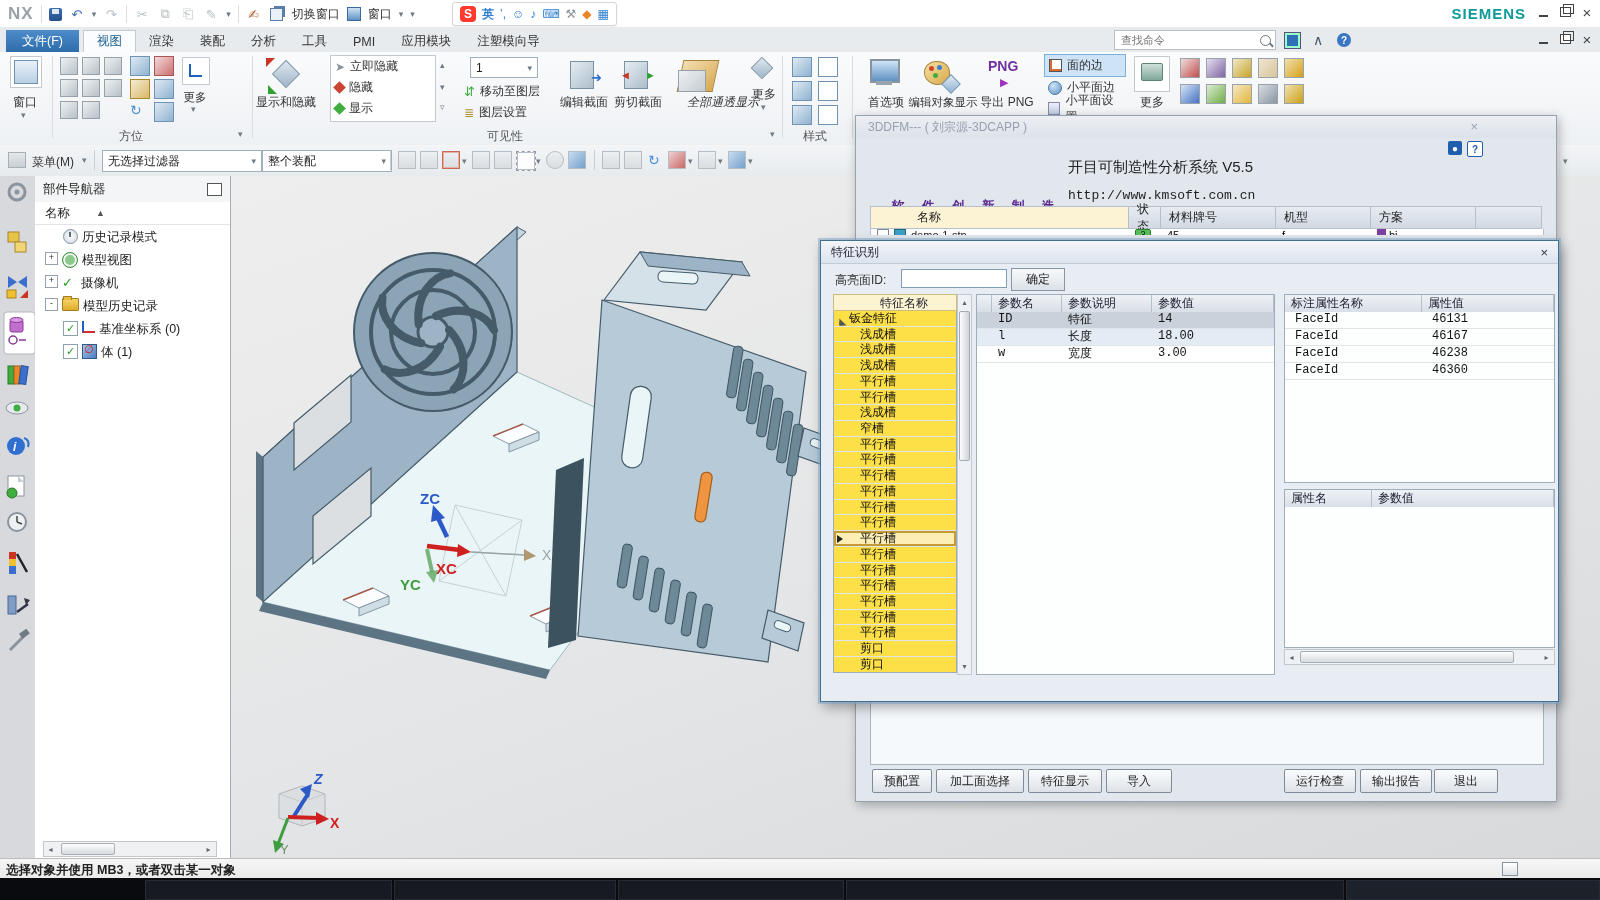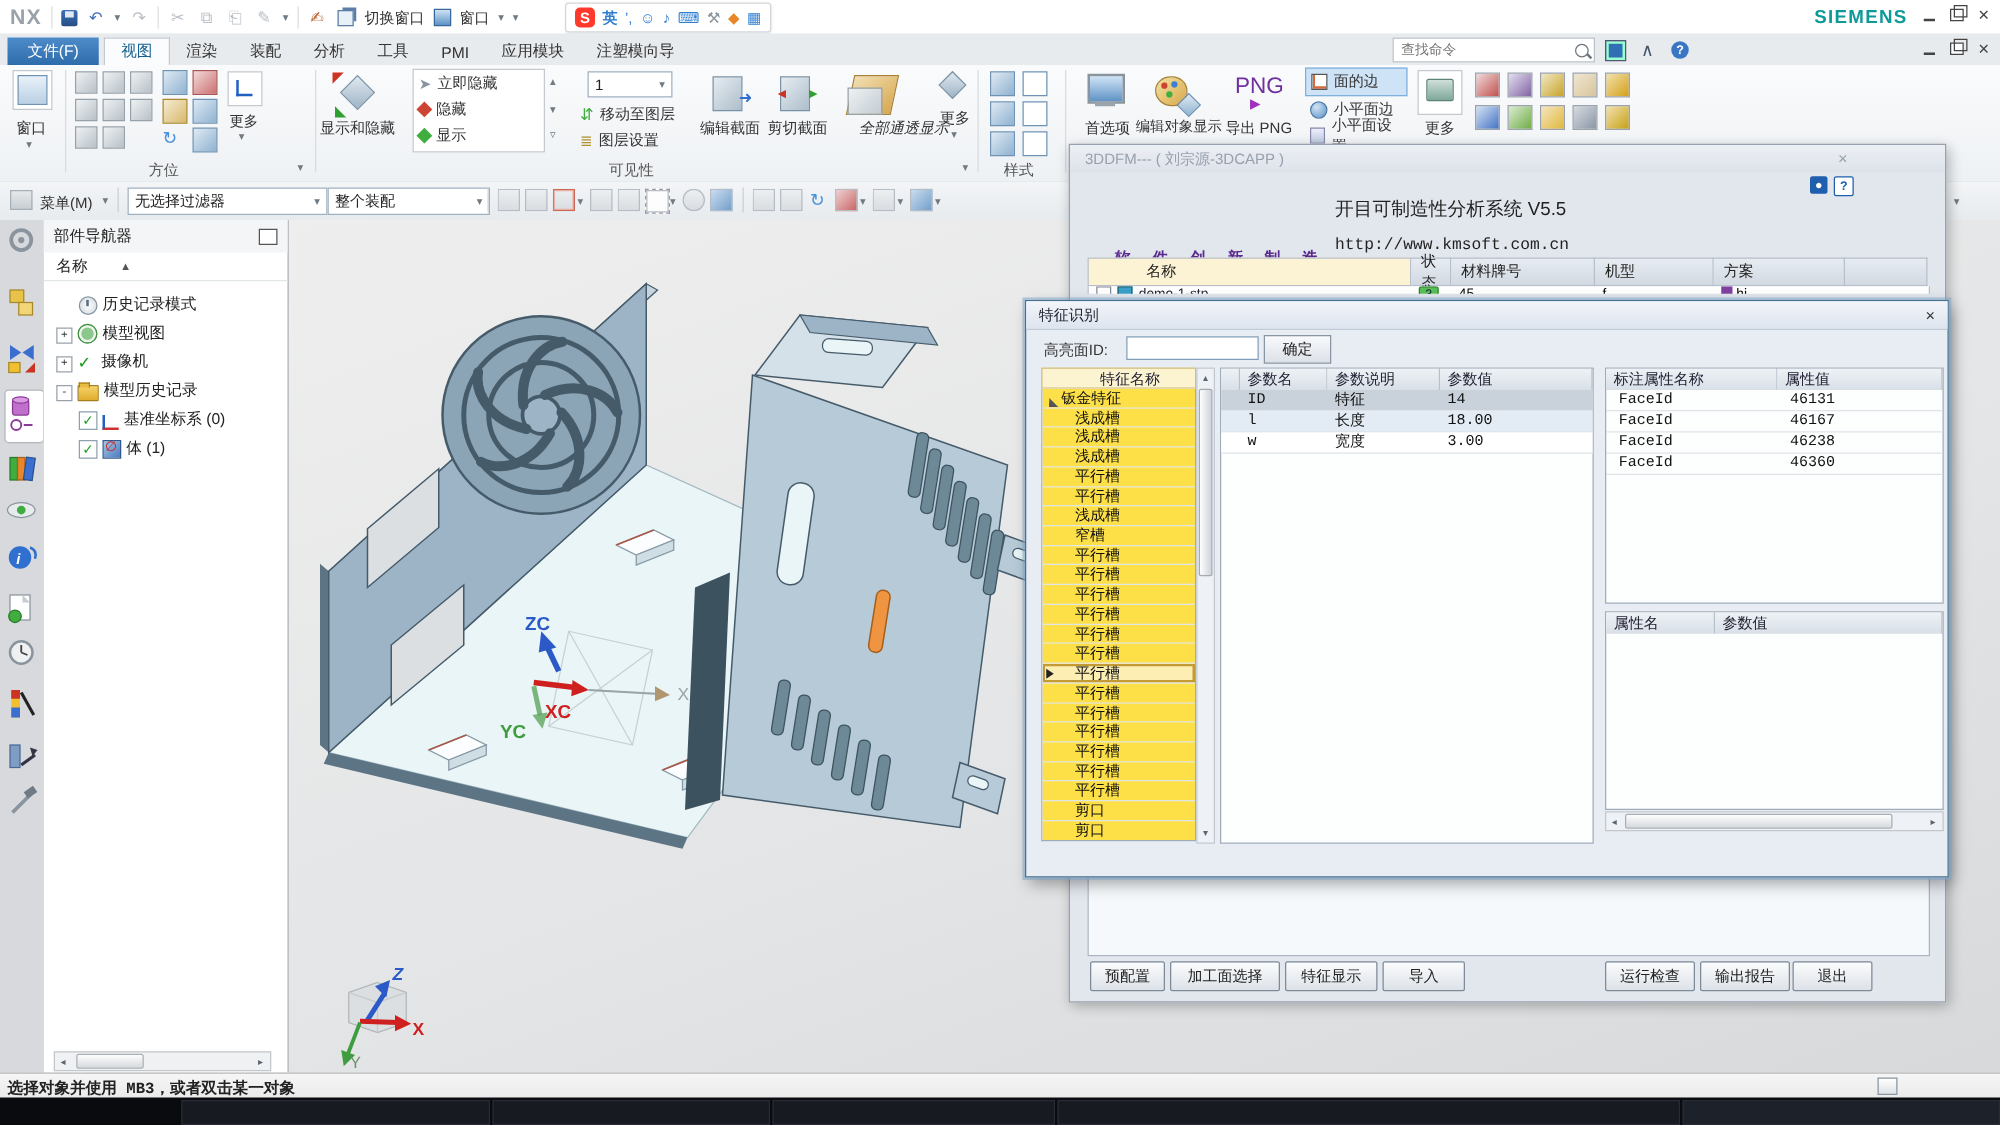--- a/index.html
+++ b/index.html
@@ -58,21 +58,21 @@
   .ti{position:absolute;width:18px;height:18px;background:linear-gradient(#eef0f2,#d7dce0);box-shadow:inset 0 0 0 1px #b6bdc4;top:6px;}
   .ti.hl{box-shadow:inset 0 0 0 1px #cc6655, inset 0 0 0 2px #e8b0a0;}
   .tsep{position:absolute;top:5px;width:1px;height:20px;background:#c9ced3;}
   
   #resbar{left:0;top:176px;width:35px;height:682px;background:#d7d9dc;border-right:1px solid #b3b6ba;}
   
   #partnav{left:35px;top:176px;width:195px;height:682px;background:#ffffff;border-right:1px solid #a9adb2;}
   .pn-head{height:26px;display:flex;align-items:center;justify-content:space-between;padding:0 8px;background:#f4f5f6;font-size:12.5px;color:#222;}
   .pinbox{width:13px;height:11px;border:1px solid #555;background:#fff;}
   .pn-col{height:22px;display:flex;align-items:center;gap:26px;padding:0 10px;border-bottom:1px solid #e2e5e8;font-size:12.5px;color:#222;}
-  .pnrow{display:flex;align-items:flex-end;gap:4px;height:23px;font-size:12.5px;color:#222;}
+  .pnrow{display:flex;align-items:flex-start;gap:4px;height:23px;font-size:12.5px;color:#222;}
   .exp{width:11px;height:11px;border:1px solid #99a2ab;background:#fff;font-size:9px;line-height:9px;text-align:center;color:#333;flex:none;}
   .ck{width:13px;height:13px;background:#fff;border:1px solid #8fa0ae;display:flex;align-items:center;justify-content:center;color:#1fa020;font-size:11px;font-weight:bold;flex:none;}
   .vck{color:#1fa020;font-weight:bold;font-size:13px;}
   .clockic{width:13px;height:13px;border-radius:50%;border:1px solid #8494a3;background:radial-gradient(#fff,#cdd5dd);position:relative;flex:none;}
   .clockic::after{content:"";position:absolute;left:5px;top:2px;width:2px;height:5px;background:#5b6b7a;}
   .viewsic{width:14px;height:14px;border-radius:50%;background:#8cc88c;border:1px solid #3f8f3f;box-shadow:inset 0 0 0 2px #eef7ee;flex:none;}
   .folderic{width:15px;height:11px;background:linear-gradient(#f6d468,#e0ac2e);border:1px solid #a87f1e;border-radius:1px;position:relative;flex:none;}
   .folderic::before{content:"";position:absolute;left:0;top:-3px;width:7px;height:3px;background:#e8bc42;border:1px solid #a87f1e;border-bottom:none;}
   .csysic{width:11px;height:10px;border-left:2px solid #2060c0;border-bottom:2px solid #d03030;flex:none;}
   .bodyic{width:13px;height:13px;background:linear-gradient(135deg,#a6c6e8,#4a7cc0);border:1px solid #33598c;position:relative;flex:none;}
@@ -105,21 +105,21 @@
   .ftrow{height:15.72px;line-height:15.5px;font-size:12px;color:#111;background:#fde047;border-bottom:1px solid #e0e5ea;box-sizing:border-box;padding-left:26px;position:relative;white-space:nowrap;overflow:hidden;}
   .ftrow.rootr{padding-left:15px;}
   .ftrow.sel{background:#fdeeb4;box-shadow:inset 0 0 0 2px #c49b33;}
   .selmark{position:absolute;left:3px;top:4px;width:0;height:0;border-left:6px solid #222;border-top:4px solid transparent;border-bottom:4px solid transparent;}
   .roottri{position:absolute;left:3px;top:5px;width:0;height:0;border-left:6px solid #555;border-bottom:6px solid #555;border-top:6px solid transparent;border-right:6px solid transparent;transform:scale(.6);}
   .vsb{position:absolute;width:13px;background:#eef1f5;border:1px solid #c2c9d1;}
   .vsb .arr{height:15px;display:flex;align-items:center;justify-content:center;font-size:8px;color:#5d6670;}
   .vthumb{position:absolute;left:1px;width:9px;background:linear-gradient(90deg,#fdfdfd,#cfd4da);border:1px solid #a2aab2;border-radius:2px;}
   .dlg-btn{position:absolute;height:21px;background:linear-gradient(#f8fafc,#dce1e8);border:1px solid #8a95a3;font-size:12px;color:#222;display:flex;align-items:center;justify-content:center;}
   
-  #statusbar{left:0;top:858px;width:1600px;height:20px;background:linear-gradient(#f6f6f6,#eaeaea);border-top:1px solid #bcbcbc;font-family:Liberation Mono, monospace;}
+  #statusbar{left:0;top:858px;width:1600px;height:20px;background:linear-gradient(#f6f6f6,#eaeaea);border-top:1px solid #bcbcbc;}
   #taskbar{left:0;top:878px;width:1600px;height:22px;background:#0a0b0e;}
   .tseg{position:absolute;top:2px;height:18px;background:#171a21;border:1px solid #272b35;}
   svg text{font-family:"Liberation Sans","DejaVu Sans",sans-serif;}
 </style>
 </head>
 <body>
 
 <div id="stage">
 
   <div id="titlebar" class="a">
@@ -316,21 +316,21 @@
     </div>
     <div class="blabel" style="left:858px;width:56px;">首选项</div>
     <div class="bigic" style="left:922px;top:5px;width:36px;height:34px;">
       <div style="position:absolute;left:2px;top:4px;width:24px;height:22px;border-radius:50% 50% 45% 55%;background:linear-gradient(135deg,#f3e2a0,#d8a84e);border:1px solid #a8823a;"></div>
       <div style="position:absolute;left:7px;top:9px;width:5px;height:5px;border-radius:50%;background:#cc4433;"></div>
       <div style="position:absolute;left:15px;top:8px;width:5px;height:5px;border-radius:50%;background:#3f7fd0;"></div>
       <div style="position:absolute;left:11px;top:16px;width:5px;height:5px;border-radius:50%;background:#3fae3f;"></div>
       <div style="position:absolute;right:0px;bottom:0px;width:12px;height:12px;background:linear-gradient(135deg,#dfeaf4,#8fb2d0);border:1px solid #6e93b5;transform:rotate(45deg);"></div>
     </div>
     <div class="blabel" style="left:906px;width:74px;font-size:11.5px;">编辑对象显示</div>
-    <div class="a" style="left:988px;top:6px;font-weight:normal;font-size:18px;color:#7030a0;">PNG</div>
+    <div class="a" style="left:988px;top:6px;font-weight:bold;font-size:14px;color:#7030a0;">PNG</div>
     <div class="a" style="left:1000px;top:24px;color:#a030c0;font-size:11px;">▶</div>
     <div class="blabel" style="left:976px;width:62px;">导出 PNG</div>
     <div class="icbox" style="left:1044px;top:2px;width:82px;height:66px;background:transparent;border:none;">
       <div class="lstrow selitem">
           <span style="width:11px;height:11px;background:#fff;border:1px solid #555;box-shadow:inset 2px -2px 0 #d86a3a;"></span>
           <span>面的边</span>
         </div>
       <div class="lstrow">
           <span class="ball"></span>
           <span>小平面边</span>

